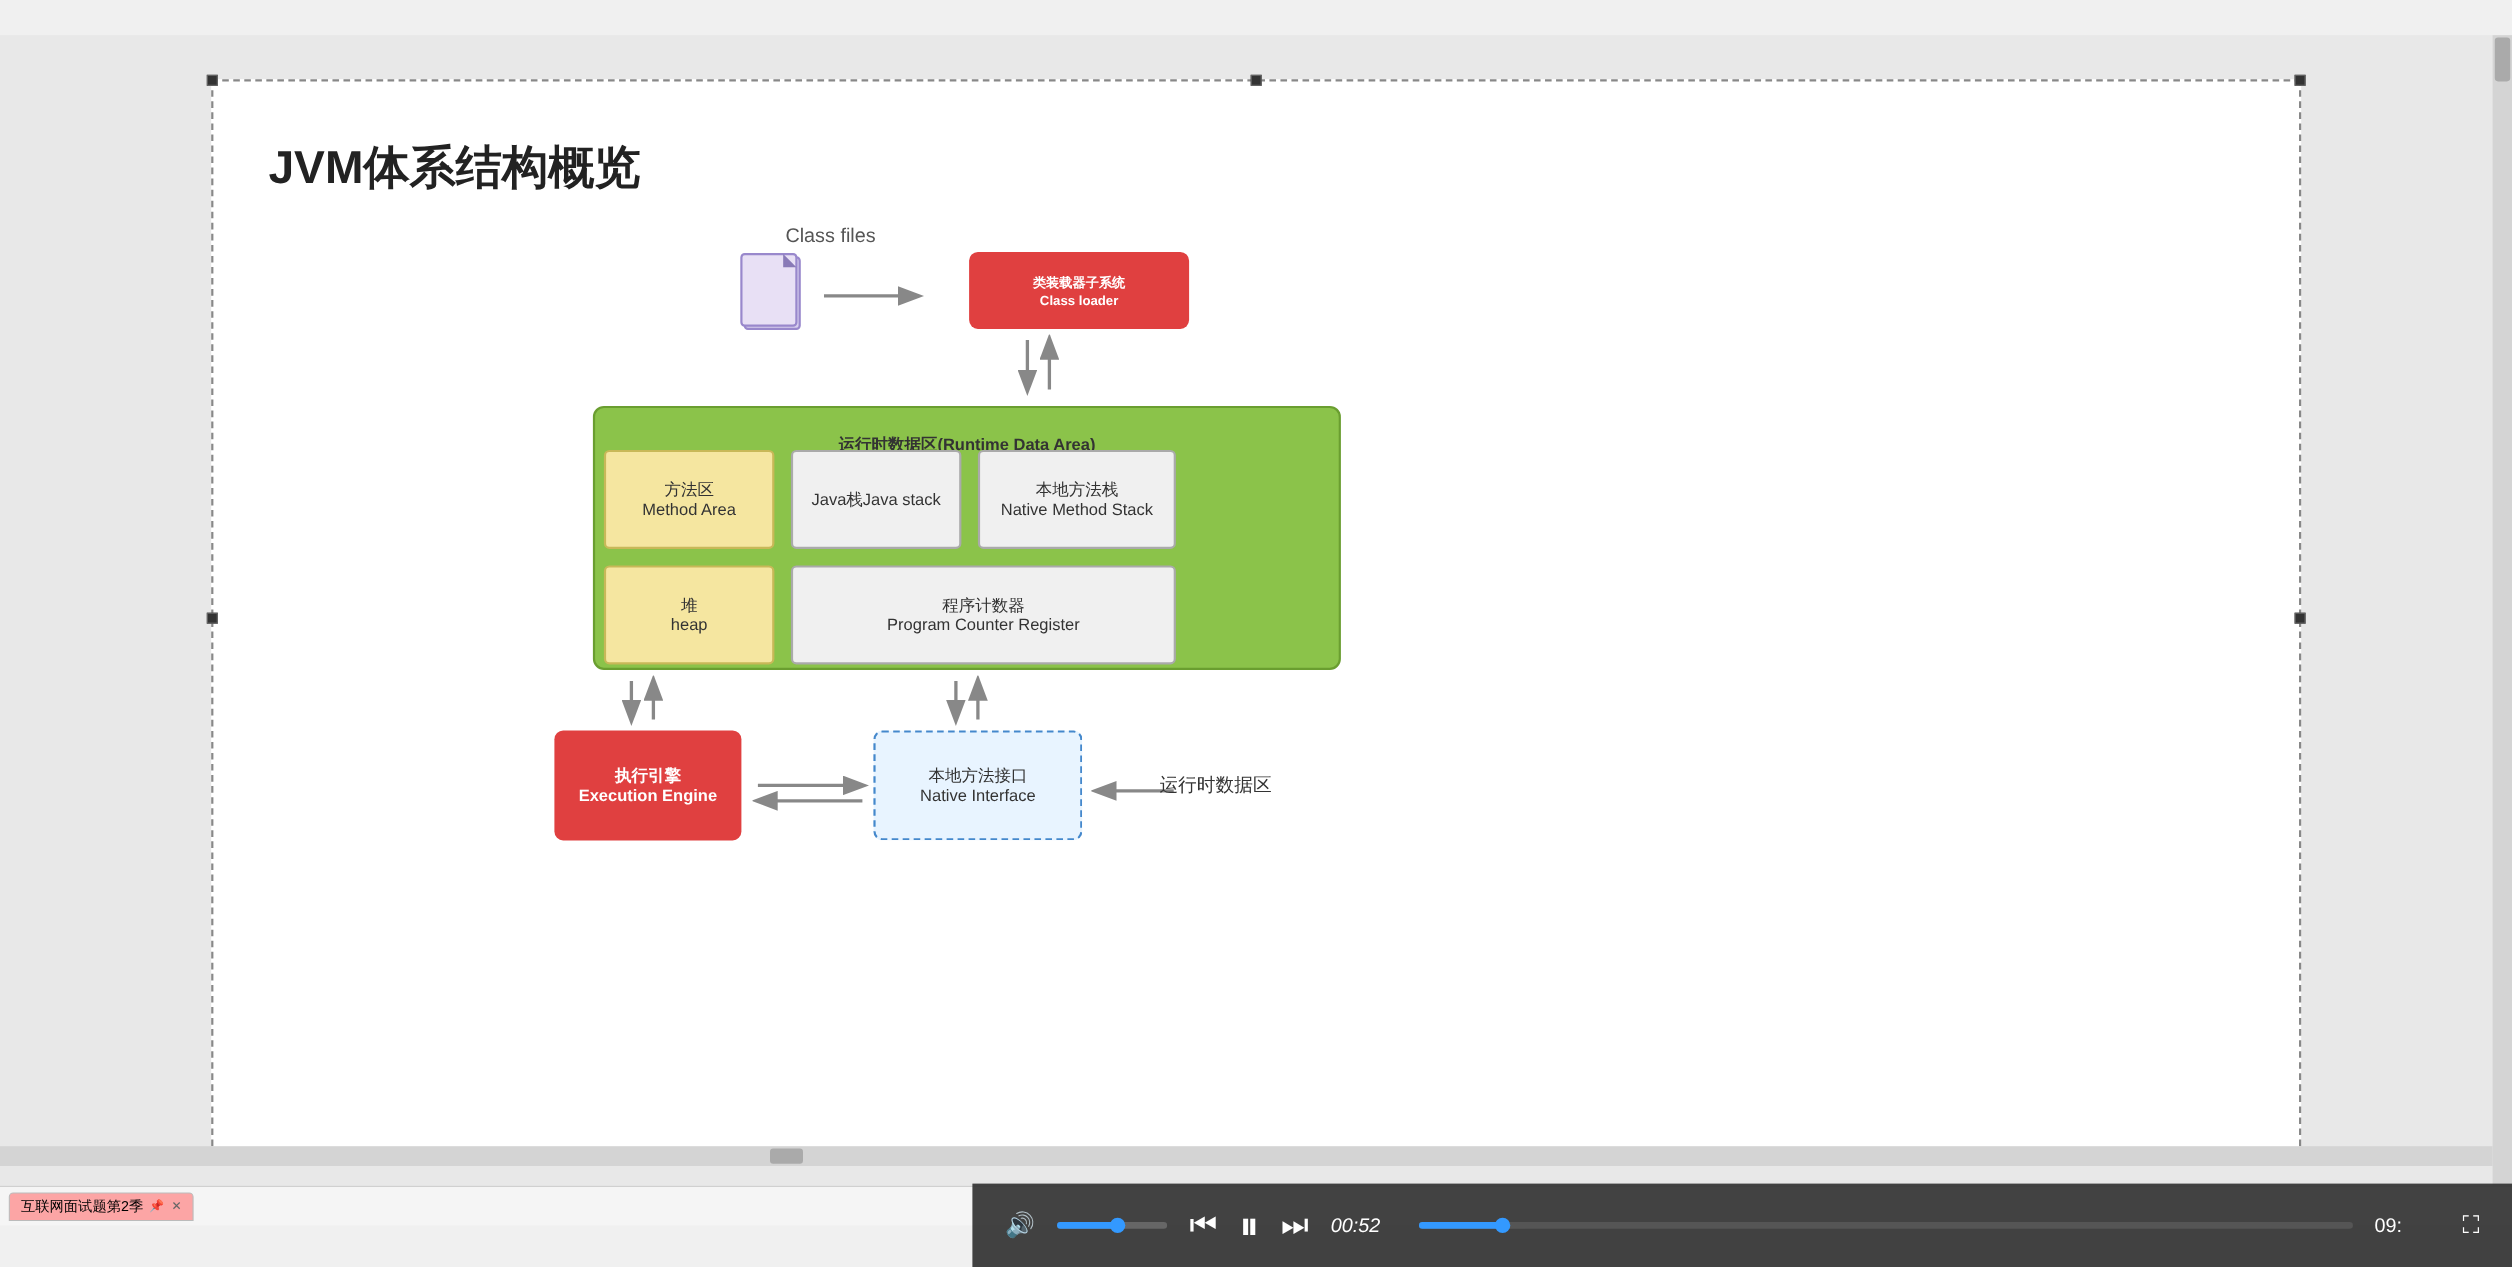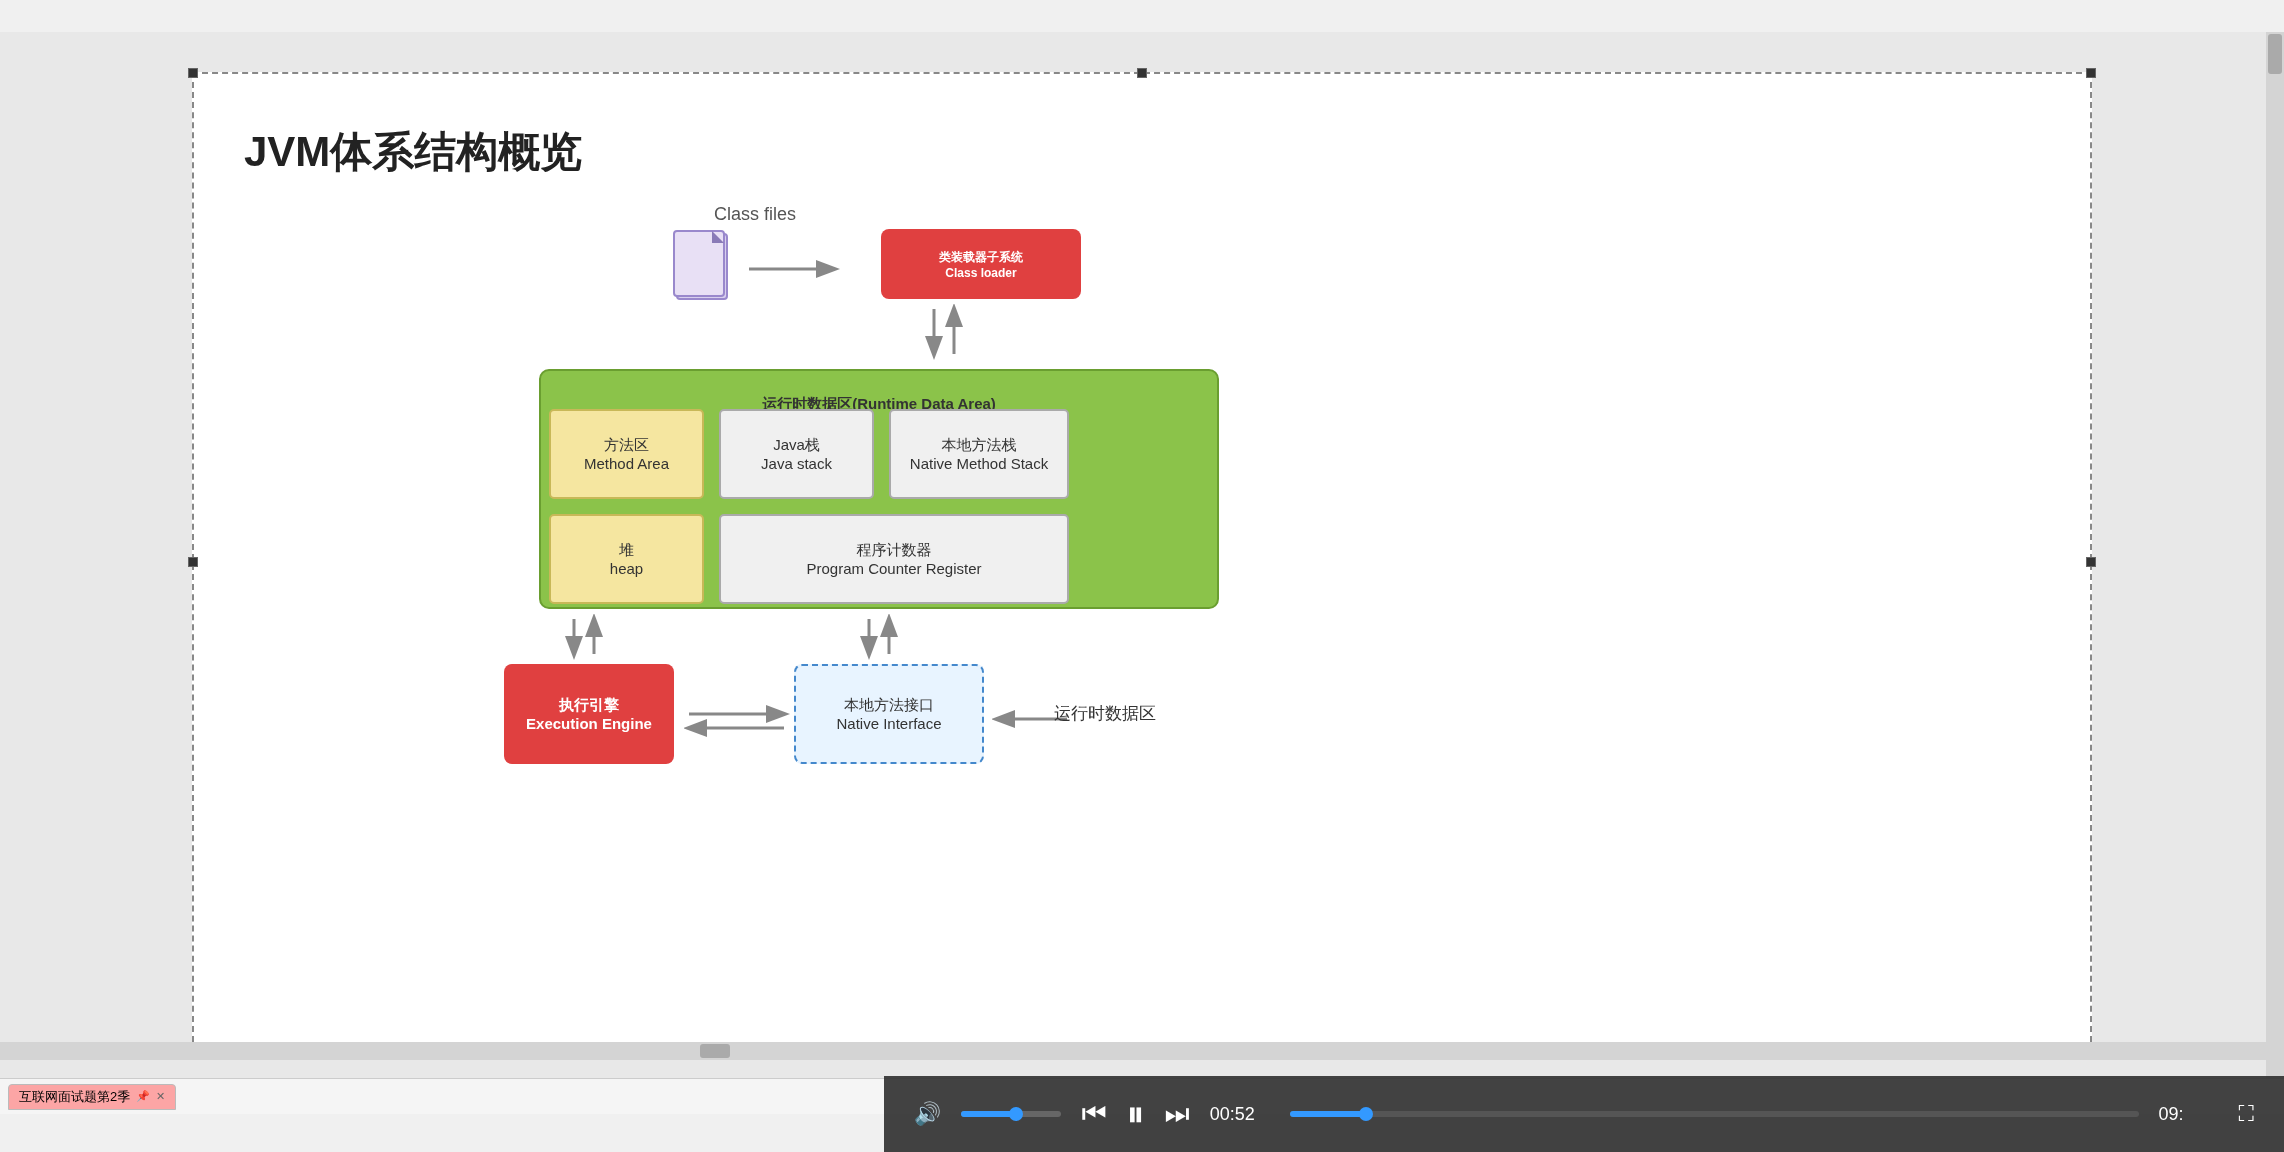--- a/index.html
+++ b/index.html
@@ -139,21 +139,21 @@
     .java-stack-box {
       position: absolute;
       top: 205px;
       left: 345px;
       width: 155px;
       height: 90px;
       background: #f0f0f0;
       border: 2px solid #aaa;
       border-radius: 5px;
       display: flex;
-      flex-direction: column;
+      flex-direction: row;
       align-items: center;
       justify-content: center;
       font-size: 15px;
       color: #333;
       text-align: center;
     }
 
     
     .native-stack-box {
       position: absolute;
@@ -381,20 +381,21 @@
       font-size: 36px;
       cursor: pointer;
       background: none;
       border: none;
     }
 
     .time-display {
       color: white;
       font-size: 18px;
       min-width: 60px;
+      font-style: italic;
     }
 
     .progress-bar-container {
       flex: 1;
       height: 6px;
       background: #555;
       border-radius: 3px;
       position: relative;
     }
     .progress-filled {

